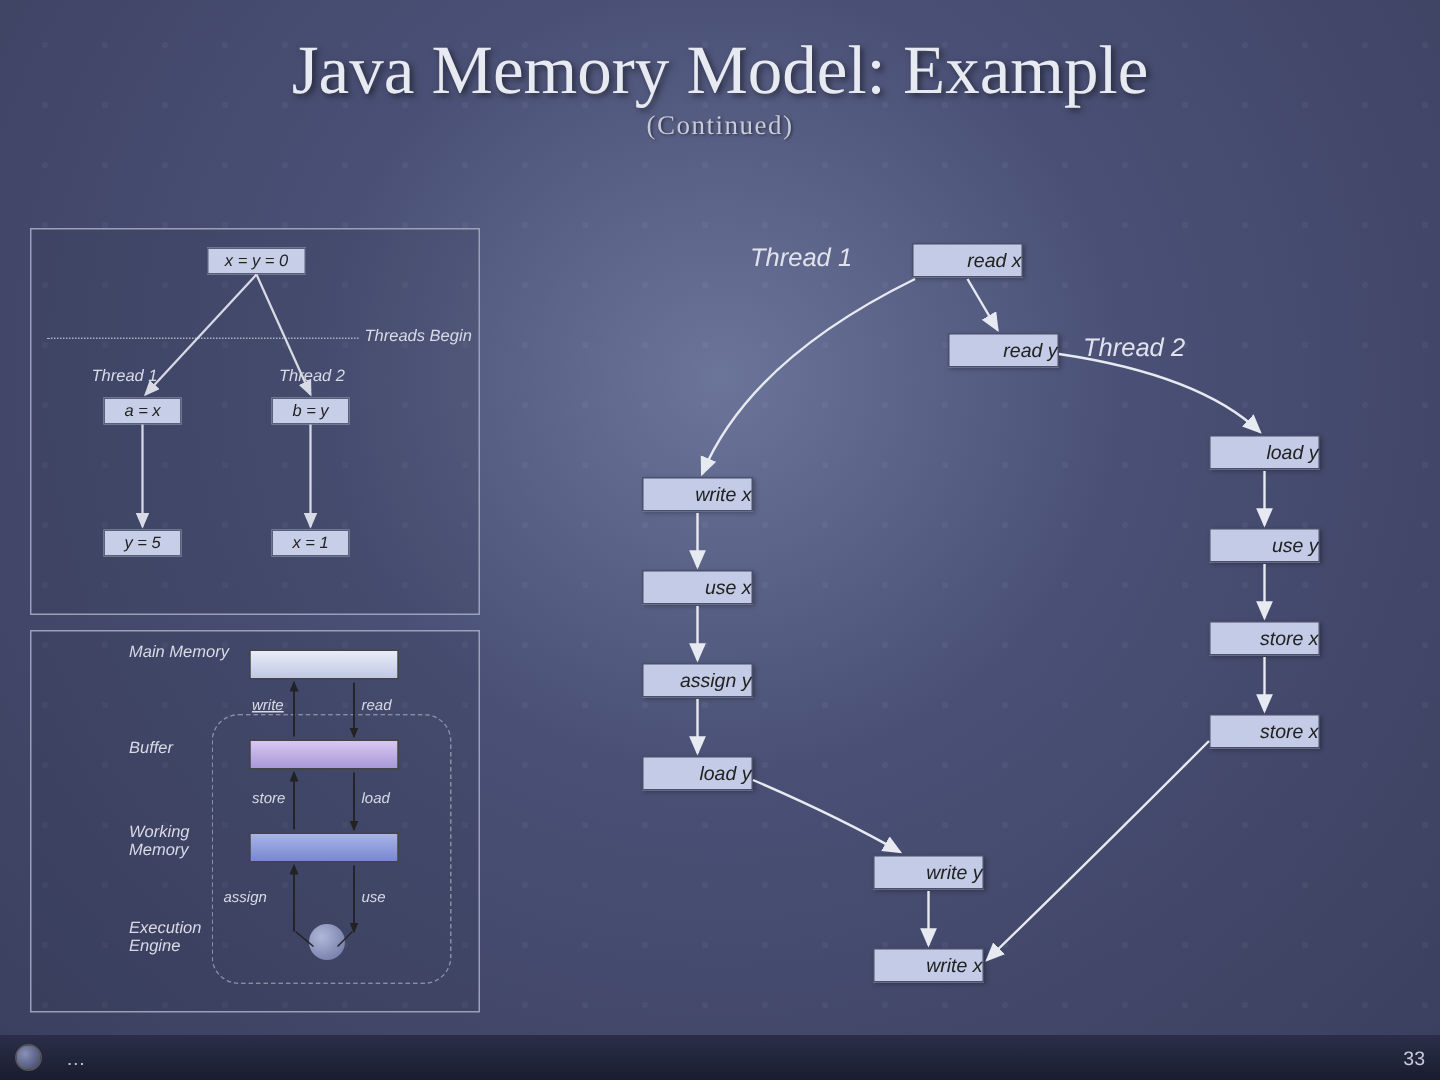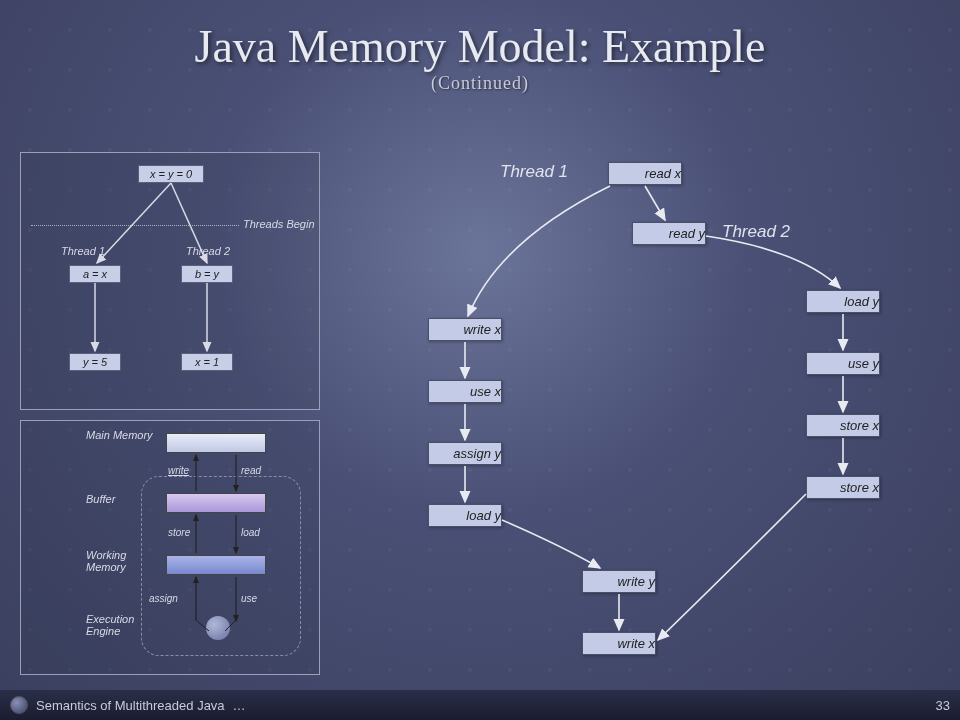--- a/index.html
+++ b/index.html
@@ -255,16 +255,15 @@
   <line x1="843" y1="376" x2="843" y2="412" stroke="#e8eaf2" stroke-width="1.6" marker-end="url(#ah3)"></line>
   <line x1="843" y1="438" x2="843" y2="474" stroke="#e8eaf2" stroke-width="1.6" marker-end="url(#ah3)"></line>
 
   <path d="M806,494 Q720,580 658,640" fill="none" stroke="#e8eaf2" stroke-width="1.6" marker-end="url(#ah3)"></path>
 
   <line x1="619" y1="594" x2="619" y2="630" stroke="#e8eaf2" stroke-width="1.6" marker-end="url(#ah3)"></line>
 </svg>
 
 <div class="footer">
   <div class="logo"></div>
-  <span>Semantics of Multithreaded Java</span>
   <span class="dots3">…</span>
   <span class="pg">33</span>
 </div>
 
 </body></html>

